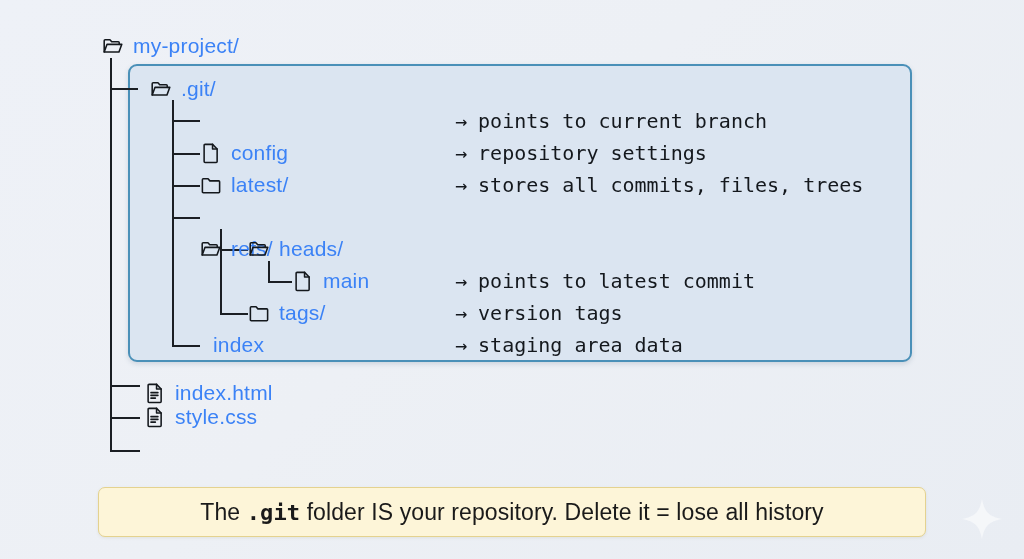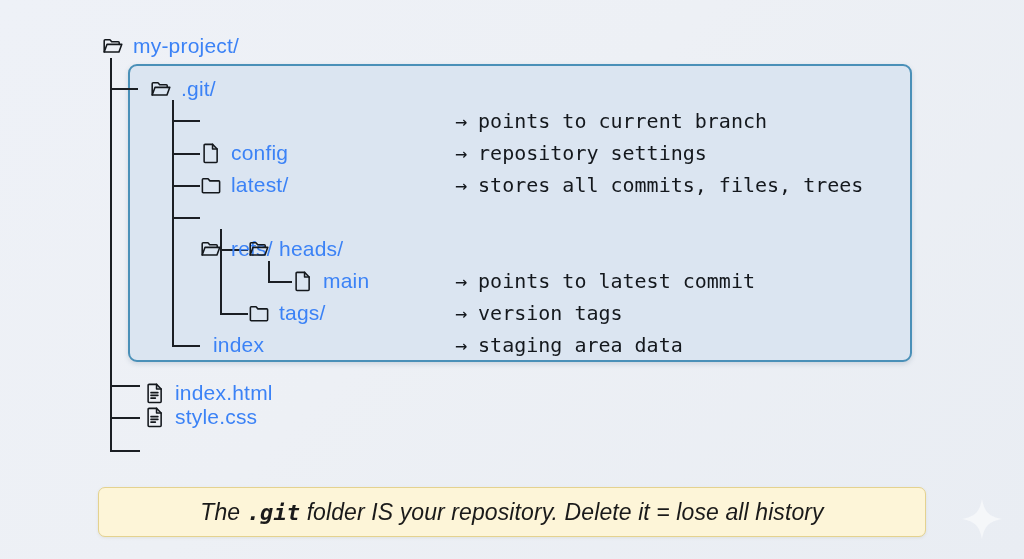--- a/index.html
+++ b/index.html
@@ -108,21 +108,20 @@
     display: flex;
     align-items: center;
     justify-content: center;
     box-shadow: 0 1px 3px rgba(120,105,40,0.10);
   }
   .callout-text {
     font-family: "Liberation Sans", sans-serif;
     font-size: 23px;
     color: #1a1a1a;
     letter-spacing: 0.1px;
-    font-style: italic;
   }
   .callout-text .mono-b {
     font-family: "DejaVu Sans Mono", "Liberation Mono", monospace;
     font-weight: bold;
     font-size: 22px;
   }
 </style>
 </head>
 <body>
 

